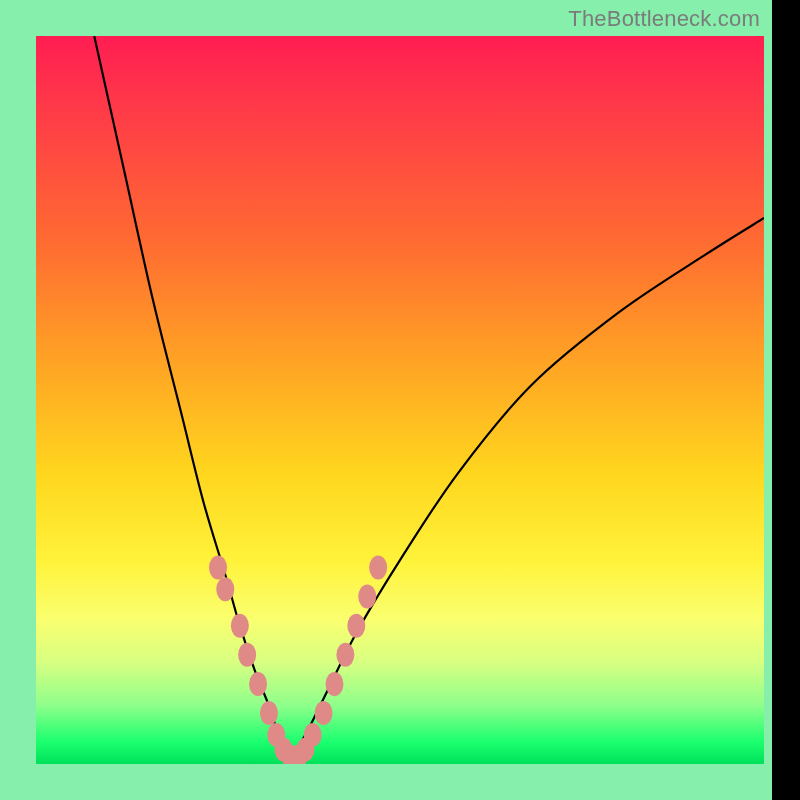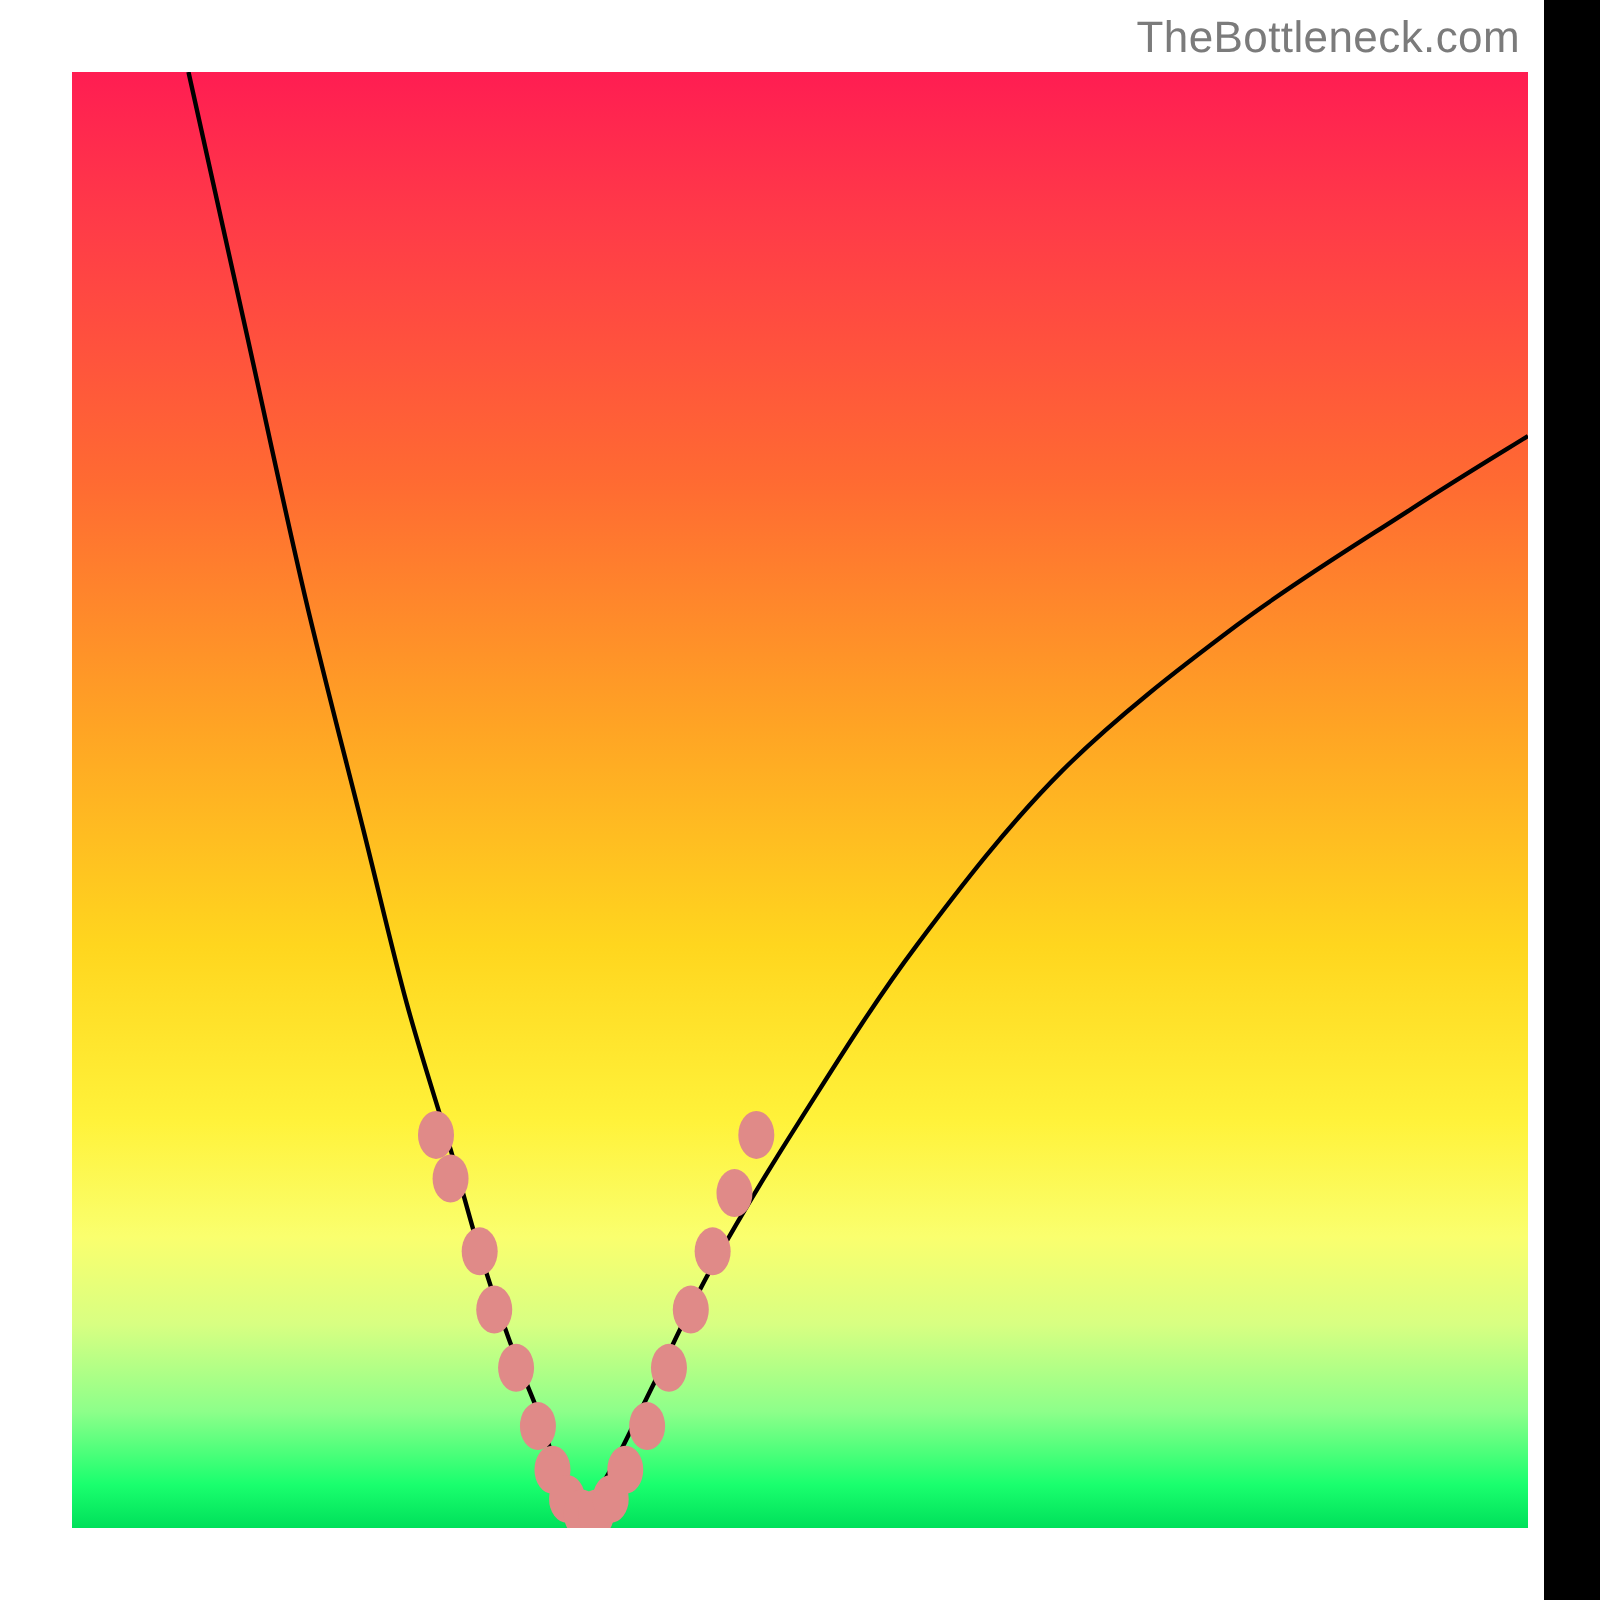--- a/index.html
+++ b/index.html
@@ -9,21 +9,21 @@
     height: 800px;
     background: #000;
     overflow: hidden;
   }
   .frame {
     position: absolute;
     top: 0;
     left: 0;
     width: 772px;
     height: 800px;
-    background: #ffffff;
+    background: #86efac;
   }
   .plot-area {
     position: absolute;
     top: 36px;
     left: 36px;
     width: 728px;
     height: 728px;
     
     background: linear-gradient(
       to bottom,

